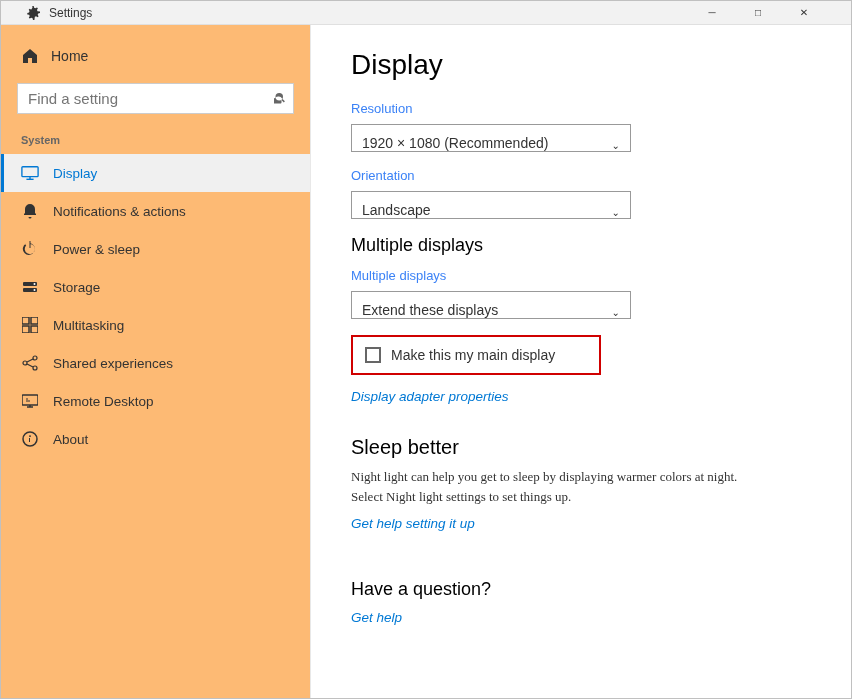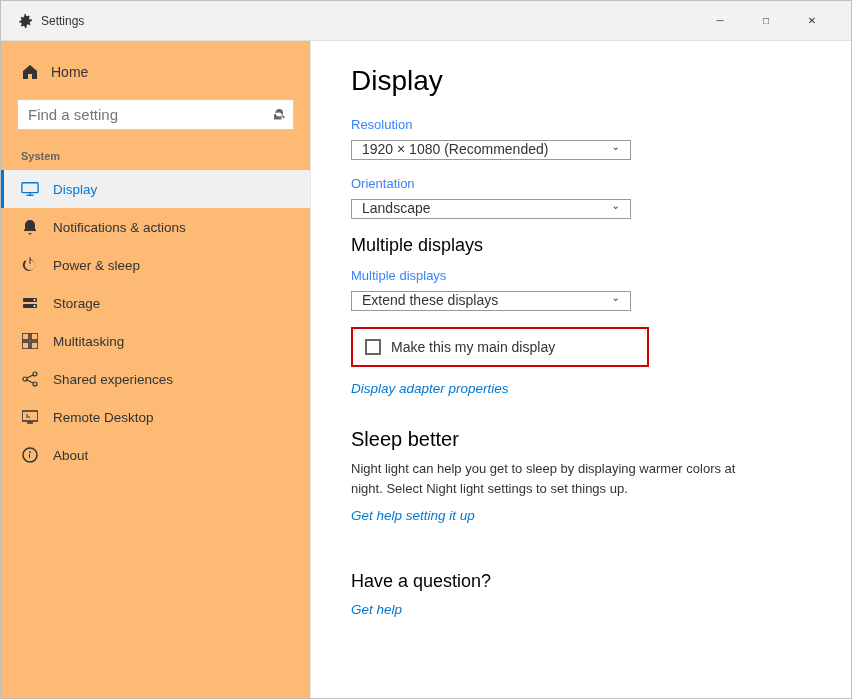--- a/index.html
+++ b/index.html
@@ -14,25 +14,25 @@
     }
     .window {
       width: 852px;
       height: 699px;
       background: #fff;
       display: flex;
       flex-direction: column;
       border: 1px solid #c0c0c0;
     }
     .titlebar {
-      height: 40px;
+      height: 24px;
       background: #f2f2f2;
       display: flex;
       align-items: center;
-      padding: 0 16px;
+      padding: 0 24px;
       justify-content: space-between;
       border-bottom: 1px solid #e0e0e0;
       flex-shrink: 0;
     }
     .titlebar-left {
       display: flex;
       align-items: center;
       gap: 8px;
       font-size: 12px;
       color: #333;
@@ -163,25 +163,25 @@
       color: #000;
       margin-bottom: 20px;
     }
     .section-label {
       font-size: 13px;
       color: #3b82f6;
       margin-bottom: 8px;
     }
     .dropdown {
       width: 280px;
-      height: 20px;
+      height: 28px;
       border: 1px solid #999;
       background: #fff;
       display: flex;
-      align-items: flex-start;
+      align-items: flex-end;
       justify-content: space-between;
       padding: 0 10px;
       cursor: pointer;
       font-size: 14px;
       color: #333;
       margin-bottom: 16px;
     }
     .dropdown-arrow {
       font-size: 10px;
       color: #333;
@@ -191,21 +191,21 @@
       font-weight: 400;
       color: #000;
       margin-bottom: 12px;
     }
     .checkbox-row {
       display: flex;
       align-items: center;
       gap: 10px;
       padding: 10px 12px;
       border: 2px solid #d00000;
-      width: 298px;
+      width: 250px;
       margin-bottom: 12px;
       cursor: pointer;
     }
     .checkbox {
       width: 16px;
       height: 16px;
       border: 2px solid #666;
       background: #fff;
       flex-shrink: 0;
     }
@@ -227,20 +227,21 @@
       font-size: 20px;
       font-weight: 400;
       margin-bottom: 8px;
     }
     .sleep-desc {
       font-size: 13px;
       color: #333;
       line-height: 1.5;
       margin-bottom: 8px;
       max-width: 400px;
+      font-family: Liberation Serif, serif;
     }
     .faq-section { margin-top: 24px; }
     .faq-title {
       font-size: 18px;
       font-weight: 400;
       margin-bottom: 8px;
     }
 
     
     svg { fill: currentColor; }

